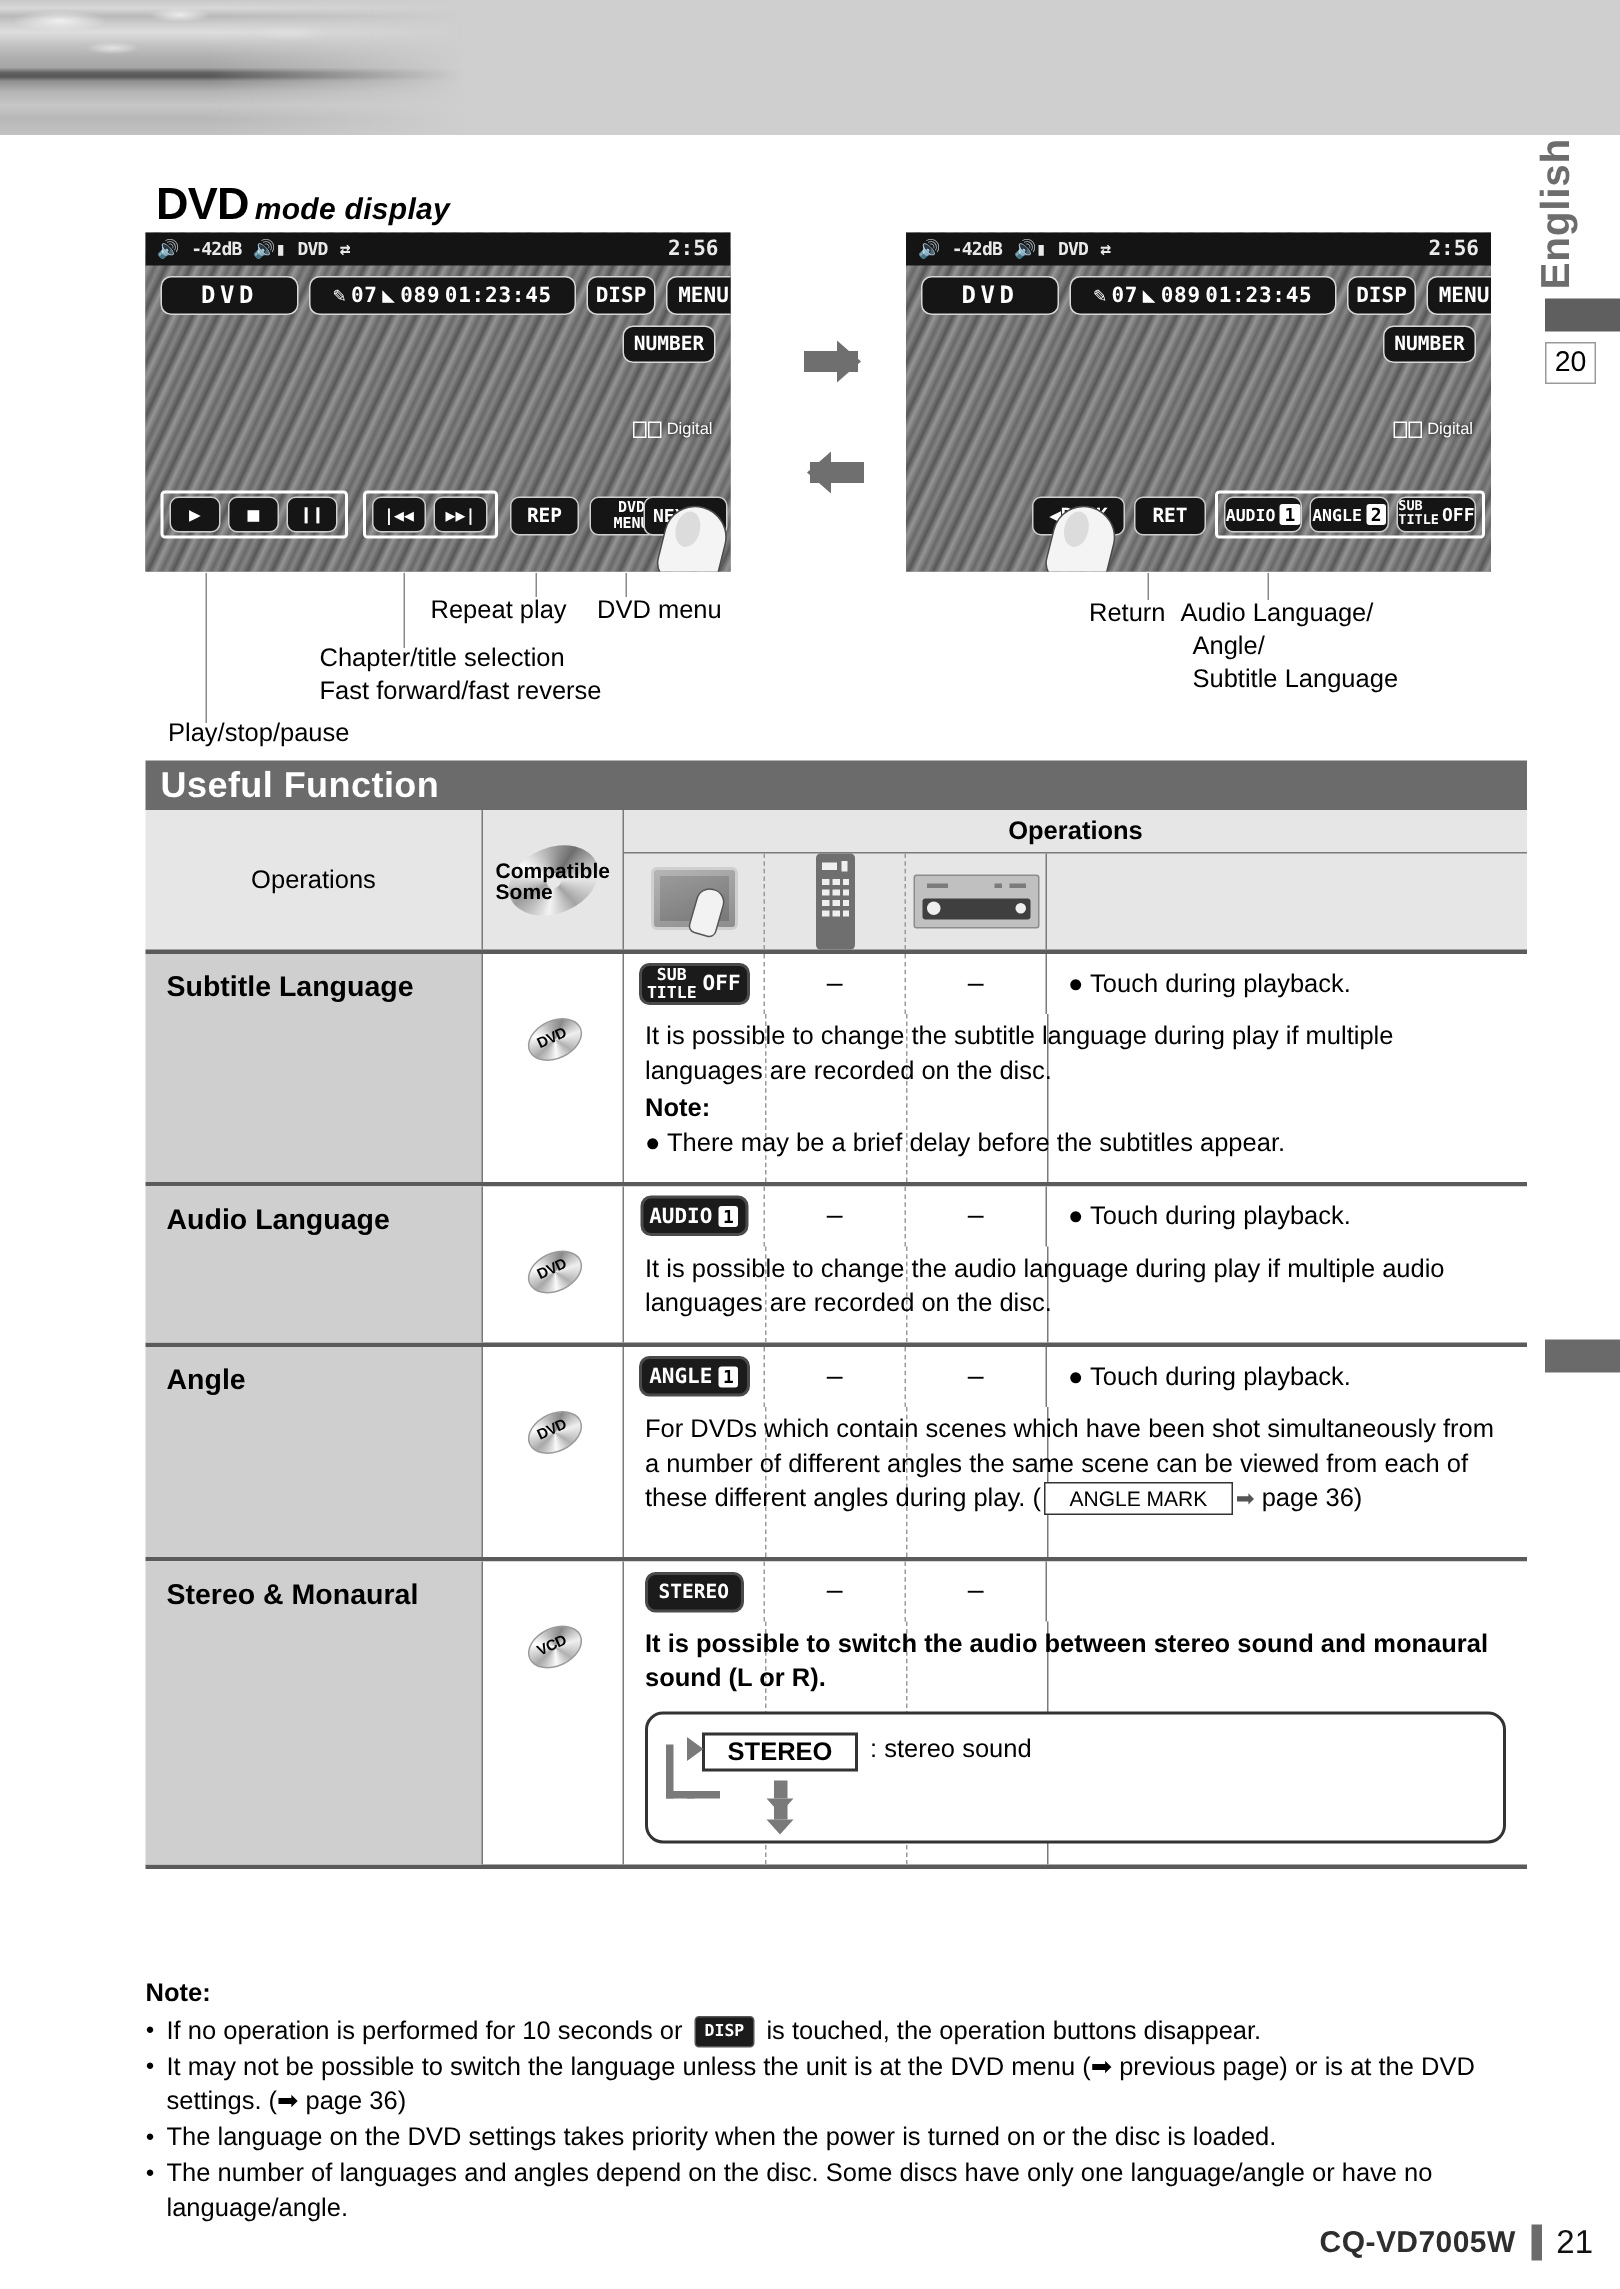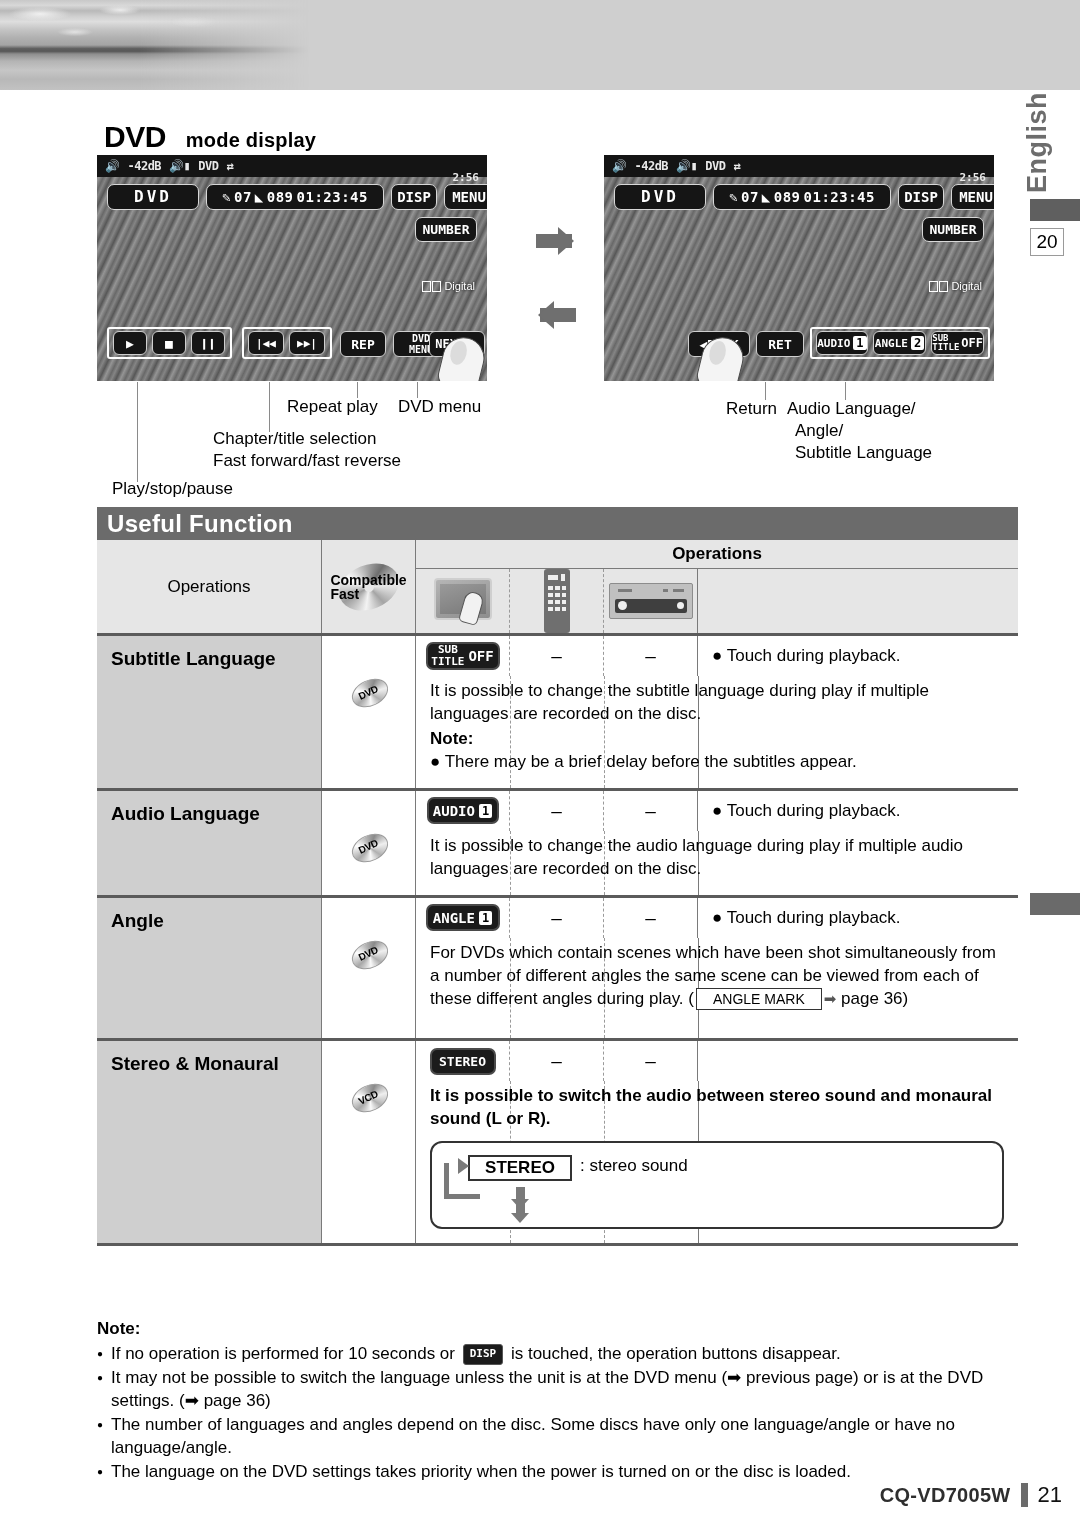--- a/index.html
+++ b/index.html
@@ -61,21 +61,21 @@
   .side-bar-dark2{
     position:absolute;left:1030px;top:893px;width:50px;height:22px;background:#6a6a6a;
   }
 
   
   .dvd-head{
     position:absolute;left:104px;top:120px;
     font-weight:bold;
   }
   .dvd-head .big{font-size:30px;letter-spacing:-0.5px;}
-  .dvd-head .small{font-size:20px;margin-left:20px;letter-spacing:0.2px;}
+  .dvd-head .small{font-size:20px;margin-left:4px;letter-spacing:0.2px;font-style:italic;}
 
   
   .lcd{
     position:absolute;
     width:390px;height:226px;
     background:
       linear-gradient(180deg, rgba(0,0,0,0.06), rgba(0,0,0,0.06)),
       repeating-linear-gradient(115deg,#6e6e6e 0px,#8d8d8d 3px,#5c5c5c 7px,#9e9e9e 11px,#707070 15px),
       radial-gradient(ellipse 120px 70px at 55% 45%, #d8d8d8 0%, rgba(216,216,216,0) 60%),
       radial-gradient(ellipse 90px 55px at 18% 65%, #cfcfcf 0%, rgba(207,207,207,0) 62%),
@@ -86,21 +86,21 @@
   #lcd-left{left:97px;top:155px;}
   #lcd-right{left:604px;top:155px;}
 
   .lcd .statusbar{
     position:absolute;left:0;top:0;width:100%;height:22px;background:#141414;
     color:#e9e9e9;font-family:"DejaVu Sans Mono", monospace;font-size:12px;
     font-weight:bold;letter-spacing:-0.5px;
     display:flex;align-items:center;
   }
   .lcd .statusbar .sb-left{padding-left:8px;display:flex;align-items:center;gap:8px;}
-  .lcd .statusbar .sb-time{position:absolute;right:8px;top:16px;font-size:11px;letter-spacing:0px;margin-left:44px;}
+  .lcd .statusbar .sb-time{position:absolute;right:8px;top:3px;font-size:14px;letter-spacing:0px;margin-left:44px;}
   .spk{display:inline-block;}
 
   .btn{
     background:#151515;color:#fff;border:1.5px solid #d8d8d8;
     border-radius:7px;
     font-family:"DejaVu Sans Mono", monospace;
     font-weight:bold;
     display:inline-flex;align-items:center;justify-content:center;
     box-sizing:border-box;
     line-height:1;
@@ -436,21 +436,21 @@
 <div class="tbl">
 
   <div class="hdr">
     <div class="c-ops">Operations</div>
     <div class="c-disc">
       <div class="disc-badge">
         <div class="disc"></div>
         <div class="hole"></div>
         <div class="lbl">
           <div>Compatible</div>
-          <div>Fast</div>
+          <div>Some</div>
         </div>
       </div>
     </div>
     <div class="c-rest">
       <div class="ops-title">Operations</div>
       <div class="icons">
         <div class="ic">
           <div class="icon-touch">
             <div class="scr"></div>
             <div class="fg"></div>
@@ -617,22 +617,22 @@
     </div>
   </div>
 
 </div>
 
 <div class="notes">
   <div class="nt">Note:</div>
   <ul>
     <li><span>If no operation is performed for 10 seconds or </span><span class="inline-dark">DISP</span><span> is touched, the operation buttons disappear.</span></li>
     <li>It may not be possible to switch the language unless the unit is at the DVD menu (➡ previous page) or is at the DVD settings. (➡ page 36)</li>
+    <li>The language on the DVD settings takes priority when the power is turned on or the disc is loaded.</li>
     <li>The number of languages and angles depend on the disc. Some discs have only one language/angle or have no language/angle.</li>
-    <li>The language on the DVD settings takes priority when the power is turned on or the disc is loaded.</li>
   </ul>
 </div>
 
 <div class="foot">
   <div class="model">CQ-VD7005W</div>
   <div class="tick"></div>
   <div class="pg">21</div>
 </div>
 
 </body></html>

